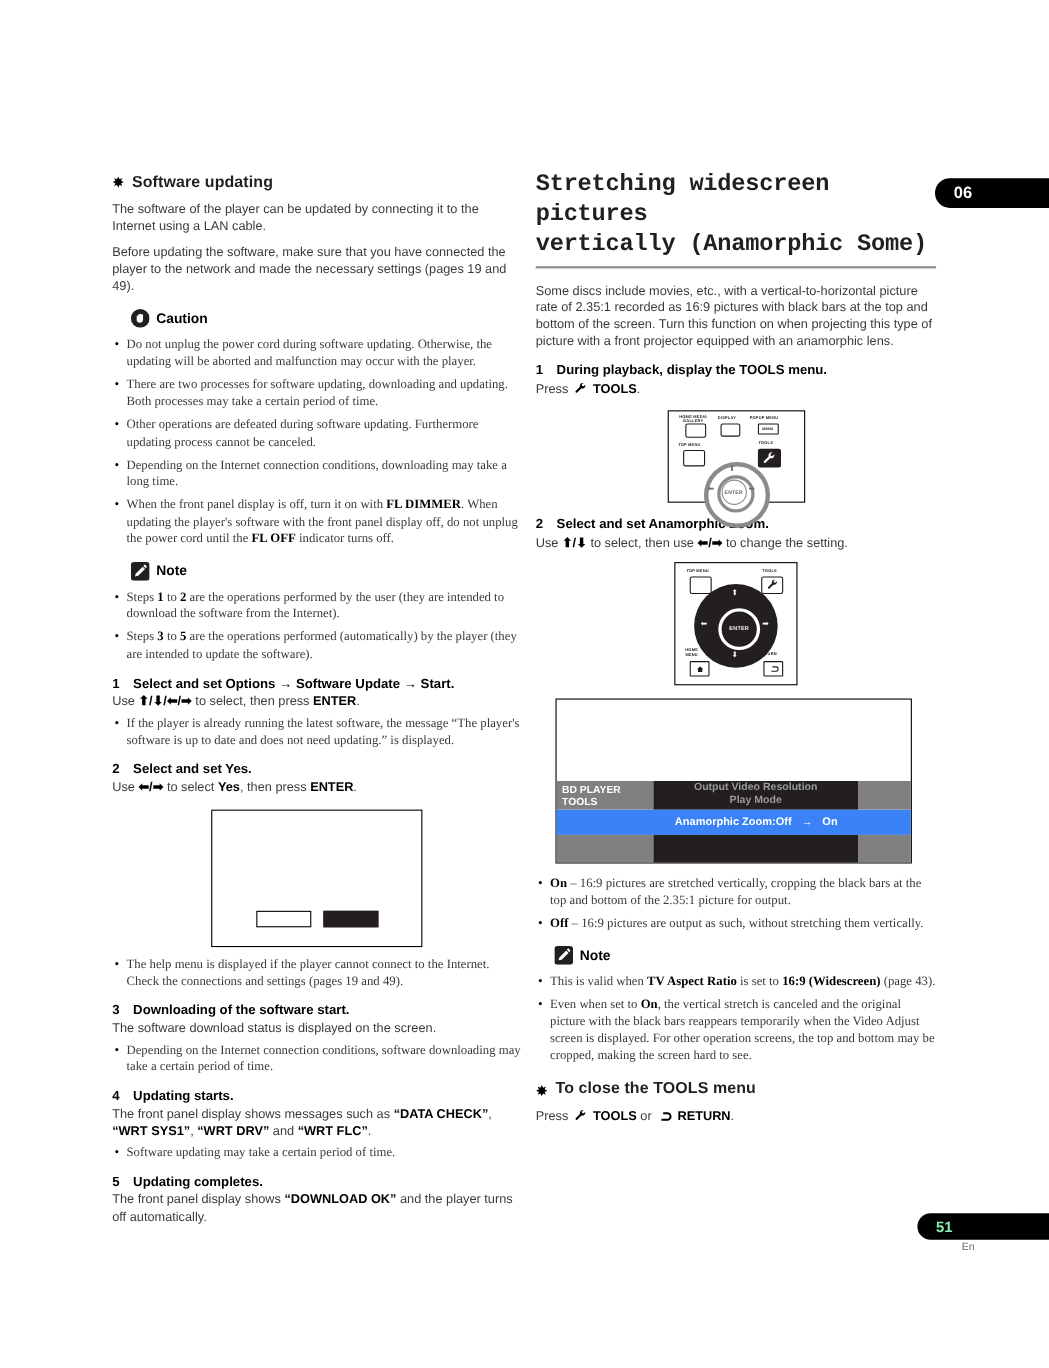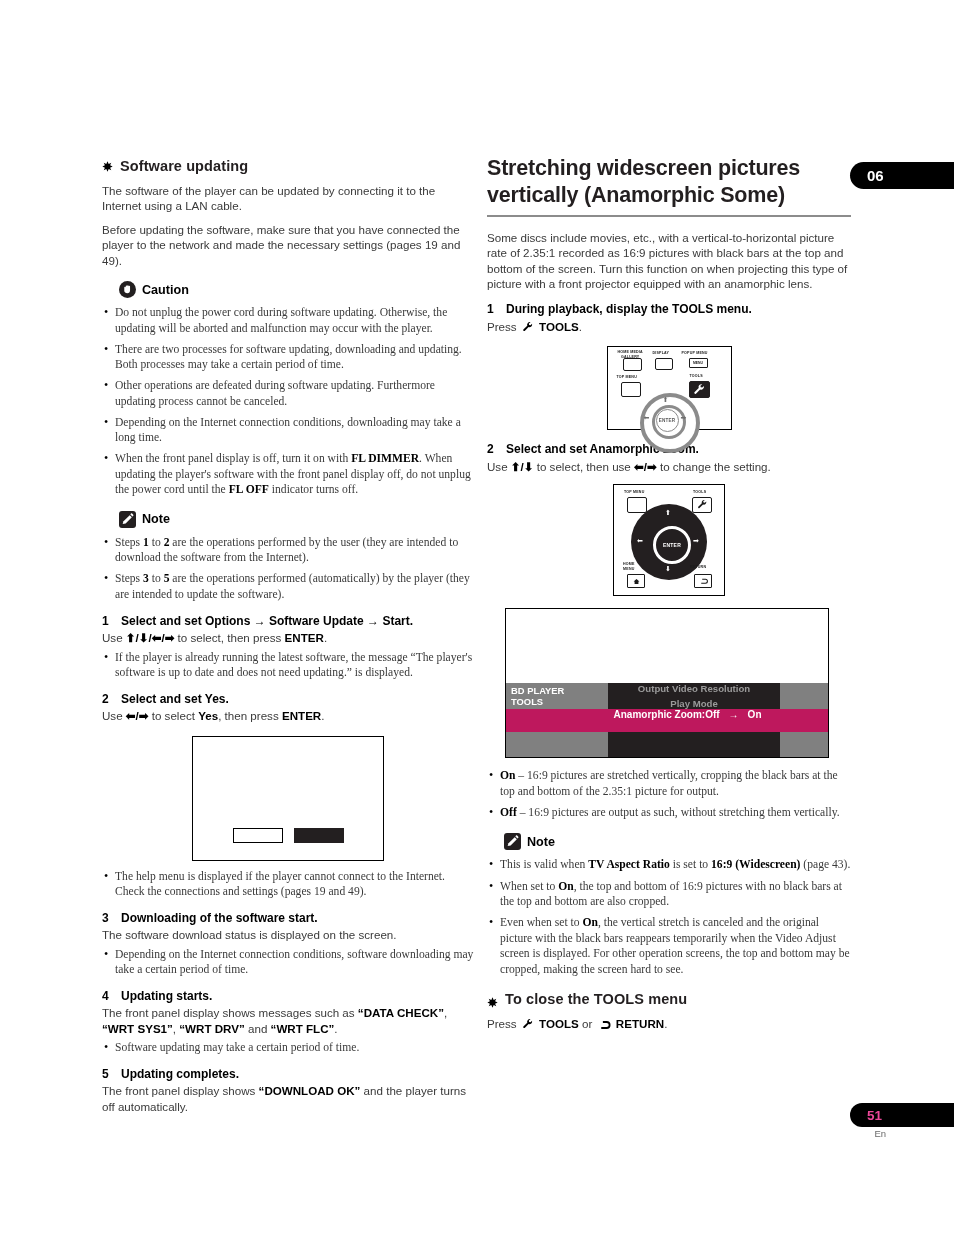--- a/index.html
+++ b/index.html
@@ -23,21 +23,21 @@
   .sec-head {
     font-size: 14.5px; font-weight: bold; letter-spacing: .1px;
     margin: 0 0 9px 0; display: flex; align-items: baseline; gap: 7px;
   }
   .diamond-icon {
     display: inline-block; width: 11px; height: 11px; flex: none;
     position: relative; top: 1px;
   }
   .big-head {
     font-size: 21.5px; font-weight: bold; line-height: 1.25;
-    margin: 0; letter-spacing: -.2px;
+    margin: 0; letter-spacing: -.2px; font-family: Liberation Mono, monospace;
   }
   .big-head-rule {
     border-bottom: 2.5px solid #8c8c8c;
     margin-top: 6px; margin-bottom: 13px;
   }
 
   
   p.body {
     font-size: 11.6px; line-height: 1.33; margin: 0 0 8px 0;
     color: #3a3a3a;
@@ -139,57 +139,57 @@
   .dir.white { color: #fff; }
 
   
   .osd {
     width: 322px; height: 148px; border: 1.3px solid #000;
     background: #fff; margin: 8px 0 10px 18px; position: relative;
   }
   .osd-rows { position: absolute; left: 0; right: 0; bottom: 0; }
   .osd-row { display: flex; height: 26px; }
   .osd-row.r3 { height: 25px; }
-  .osd-cell-left  { width: 102px; flex: none; }
+  .osd-cell-left  { width: 88px; flex: none; }
   .osd-cell-mid   { flex: 1; }
   .osd-cell-right { width: 48px; flex: none; }
   .g  { background: #808080; }
   .dg { background: #231f20; }
   .osd-title {
     color: #fff; font-size: 9.4px; font-weight: bold; line-height: 1.16;
     padding: 3px 0 0 5px;
   }
   .osd-mid-stack {
     background: #231f20; flex: 1; display: flex; flex-direction: column;
-    align-items: center; justify-content: space-between;
+    align-items: center; justify-content: flex-start;
   }
   .osd-dim {
     color: #9a9a9a; font-size: 9.6px; font-weight: bold; line-height: 1.2;
   }
   .osd-sel-row {
-    display: flex; justify-content: center; gap: 9px;
-    background: #be185d; color: #fff; font-size: 10px; font-weight: bold;
+    display: flex; align-items: center; justify-content: center; gap: 9px;
+    background: #3b82f6; color: #fff; font-size: 10px; font-weight: bold;
     height: 23px;
     padding-left: 41px;
   }
 
   
   .tab-top {
     position: absolute; right: 0; top: 162px;
     width: 104px; height: 27px; background: #000;
     border-top-left-radius: 14px; border-bottom-left-radius: 14px;
     color: #fff; font-size: 15px; font-weight: bold;
     display: flex; align-items: center; padding-left: 17px;
     box-sizing: border-box;
   }
   .tab-bottom {
     position: absolute; right: 0; top: 1103px;
-    width: 104px; height: 24px; background: #000;
+    width: 120px; height: 24px; background: #000;
     border-top-left-radius: 12px; border-bottom-left-radius: 12px;
-    color: #ec4899; font-size: 13.5px; font-weight: bold;
+    color: #86efac; font-size: 13.5px; font-weight: bold;
     display: flex; align-items: center; padding-left: 17px;
     box-sizing: border-box;
   }
   .lang {
     position: absolute; right: 68px; top: 1128px;
     font-size: 9.5px; color: #6b6b6b;
   }
 
   
   .inline-ico { display: inline-block; vertical-align: -2px; margin: 0 2px; }
@@ -428,21 +428,20 @@
           <rect x="0" y="0" width="20" height="20" rx="3.5" fill="#231f20"></rect>
           <path d="M4.3 15.3 L5.3 12.2 L12.6 4.9 L15.1 7.4 L7.8 14.7 Z" fill="#fff"></path>
           <path d="M13.4 4.1 L15.9 6.6 L16.6 5.9 a1.2 1.2 0 0 0 0-1.7 L15.1 2.7 a1.2 1.2 0 0 0-1 0.3 Z" fill="#fff"></path>
         </svg>
       </span>
       <span>Note</span>
     </div>
 
     <ul class="bullets">
       <li>This is valid when <span class="b">TV Aspect Ratio</span> is set to <span class="b">16:9 (Widescreen)</span> (page 43).</li>
-      <li>When set to <span class="b">On</span>, the top and bottom of 16:9 pictures with no black bars at the top and bottom are also cropped.</li>
       <li>Even when set to <span class="b">On</span>, the vertical stretch is canceled and the original picture with the black bars reappears temporarily when the Video Adjust screen is displayed. For other operation screens, the top and bottom may be cropped, making the screen hard to see.</li>
     </ul>
 
     <h2 class="sec-head" style="margin-top:14px;align-items:center;">
       <span class="diamond-icon">
         <svg viewBox="0 0 12 12" width="11" height="11">
           <path d="M6 0.4 L7.3 3.2 L10.1 1.9 L8.8 4.7 L11.6 6 L8.8 7.3 L10.1 10.1 L7.3 8.8 L6 11.6 L4.7 8.8 L1.9 10.1 L3.2 7.3 L0.4 6 L3.2 4.7 L1.9 1.9 L4.7 3.2 Z" fill="#000"></path>
         </svg>
       </span>
       <span>To close the TOOLS menu</span>

